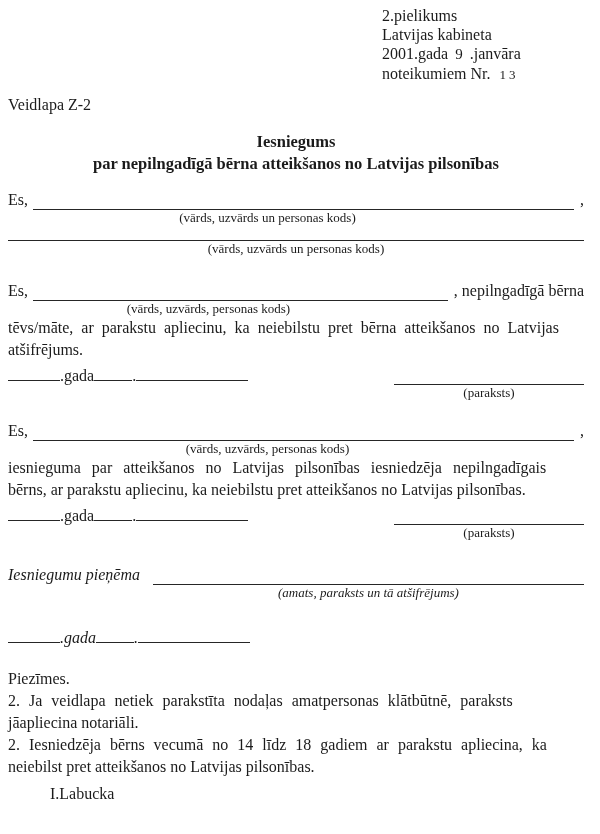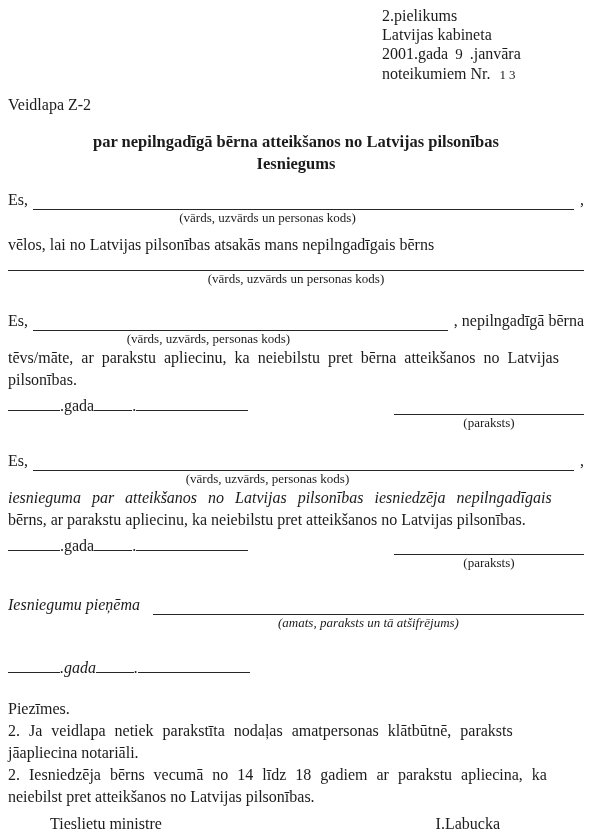--- a/index.html
+++ b/index.html
@@ -33,21 +33,21 @@
   .sec1{margin-top:15px;}
   .statement{margin-top:8px;line-height:22px;}
   .full-line{height:14px;border-bottom:1.6px solid #262626;}
 
   .sec{margin-top:24px;}
   .sec3{margin-top:20px;}
   .body-l{line-height:22px;}
   .jline{white-space:nowrap;overflow:hidden;}
   .ws4{word-spacing:4px;}
   .ws5{word-spacing:5px;}
-  .ws7{word-spacing:7px;font-style:italic;}
+  .ws7{word-spacing:7px;}
 
   .date-sig-row{display:flex;justify-content:space-between;margin-top:4px;}
   .date-line{line-height:20px;}
   .blank{display:inline-block;border-bottom:1.5px solid #262626;height:15px;vertical-align:baseline;}
   .w52{width:52px;}
   .w38{width:38px;}
   .w112{width:112px;}
   .sig-col{width:190px;}
   .sig-line{height:19px;border-bottom:1.5px solid #262626;}
 
@@ -68,49 +68,48 @@
   <div class="header-block">
     <div>2.pielikums</div>
     <div>Latvijas kabineta</div>
     <div><span>2001.gada</span><span class="inserted-day">9</span><span>.janvāra</span></div>
     <div><span>noteikumiem Nr.</span><span class="inserted-nr">13</span></div>
   </div>
 
   <div class="form-code">Veidlapa Z-2</div>
 
   <div class="title">
+    <div>Iesniegums</div>
     <div>par nepilngadīgā bērna atteikšanos no Latvijas pilsonības</div>
-    <div>Iesniegums</div>
   </div>
 
   <div class="sec1">
     <div class="row">
       <span class="lbl">Es,</span>
       <div class="fill-col">
         <div class="blank-line"></div>
         <div class="caption cap-shift-l">(vārds, uzvārds un personas kods)</div>
       </div>
       <span class="trail">,</span>
     </div>
-    <div class="statement">vēlos, lai no Latvijas pilsonības atsakās mans nepilngadīgais bērns</div>
     <div class="full-line"></div>
     <div class="caption">(vārds, uzvārds un personas kods)</div>
   </div>
 
   <div class="sec">
     <div class="row">
       <span class="lbl">Es,</span>
       <div class="fill-col">
         <div class="blank-line"></div>
         <div class="caption cap-shift-s2">(vārds, uzvārds, personas kods)</div>
       </div>
       <span class="trail">, nepilngadīgā bērna</span>
     </div>
     <div class="body-l jline ws4">tēvs/māte, ar parakstu apliecinu, ka neiebilstu pret bērna atteikšanos no Latvijas</div>
-    <div class="body-l">pilsonības.</div>
+    <div class="body-l">atšifrējums.</div>
     <div class="date-sig-row">
       <div class="date-line"><span class="blank w52"></span><span>.gada</span><span class="blank w38"></span><span>.</span><span class="blank w112"></span></div>
       <div class="sig-col">
         <div class="sig-line"></div>
         <div class="caption">(paraksts)</div>
       </div>
     </div>
   </div>
 
   <div class="sec sec3">
@@ -146,17 +145,16 @@
 
   <div class="notes">
     <div>Piezīmes.</div>
     <div class="jline ws5">2. Ja veidlapa netiek parakstīta nodaļas amatpersonas klātbūtnē, paraksts</div>
     <div>jāapliecina notariāli.</div>
     <div class="jline ws5">2. Iesniedzēja bērns vecumā no 14 līdz 18 gadiem ar parakstu apliecina, ka</div>
     <div>neiebilst pret atteikšanos no Latvijas pilsonības.</div>
   </div>
 
   <div class="footer">
-    <span>Tieslietu ministre</span>
     <span>I.Labucka</span>
   </div>
 
 </div>
 
 </body></html>

